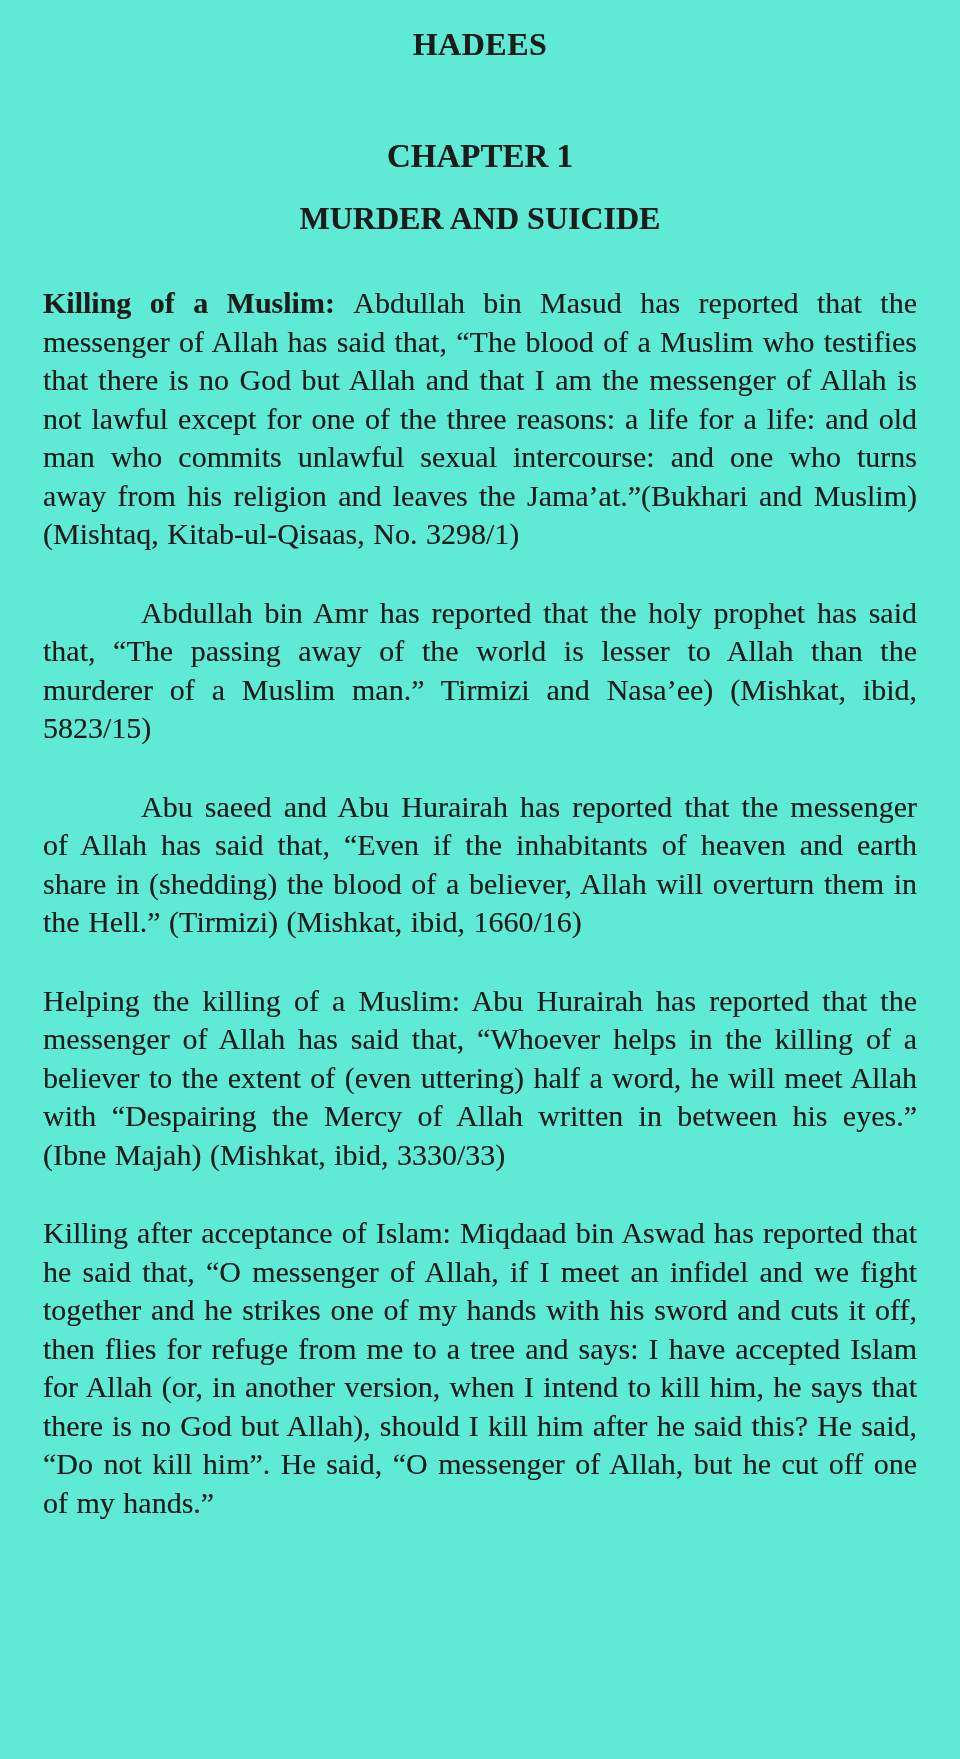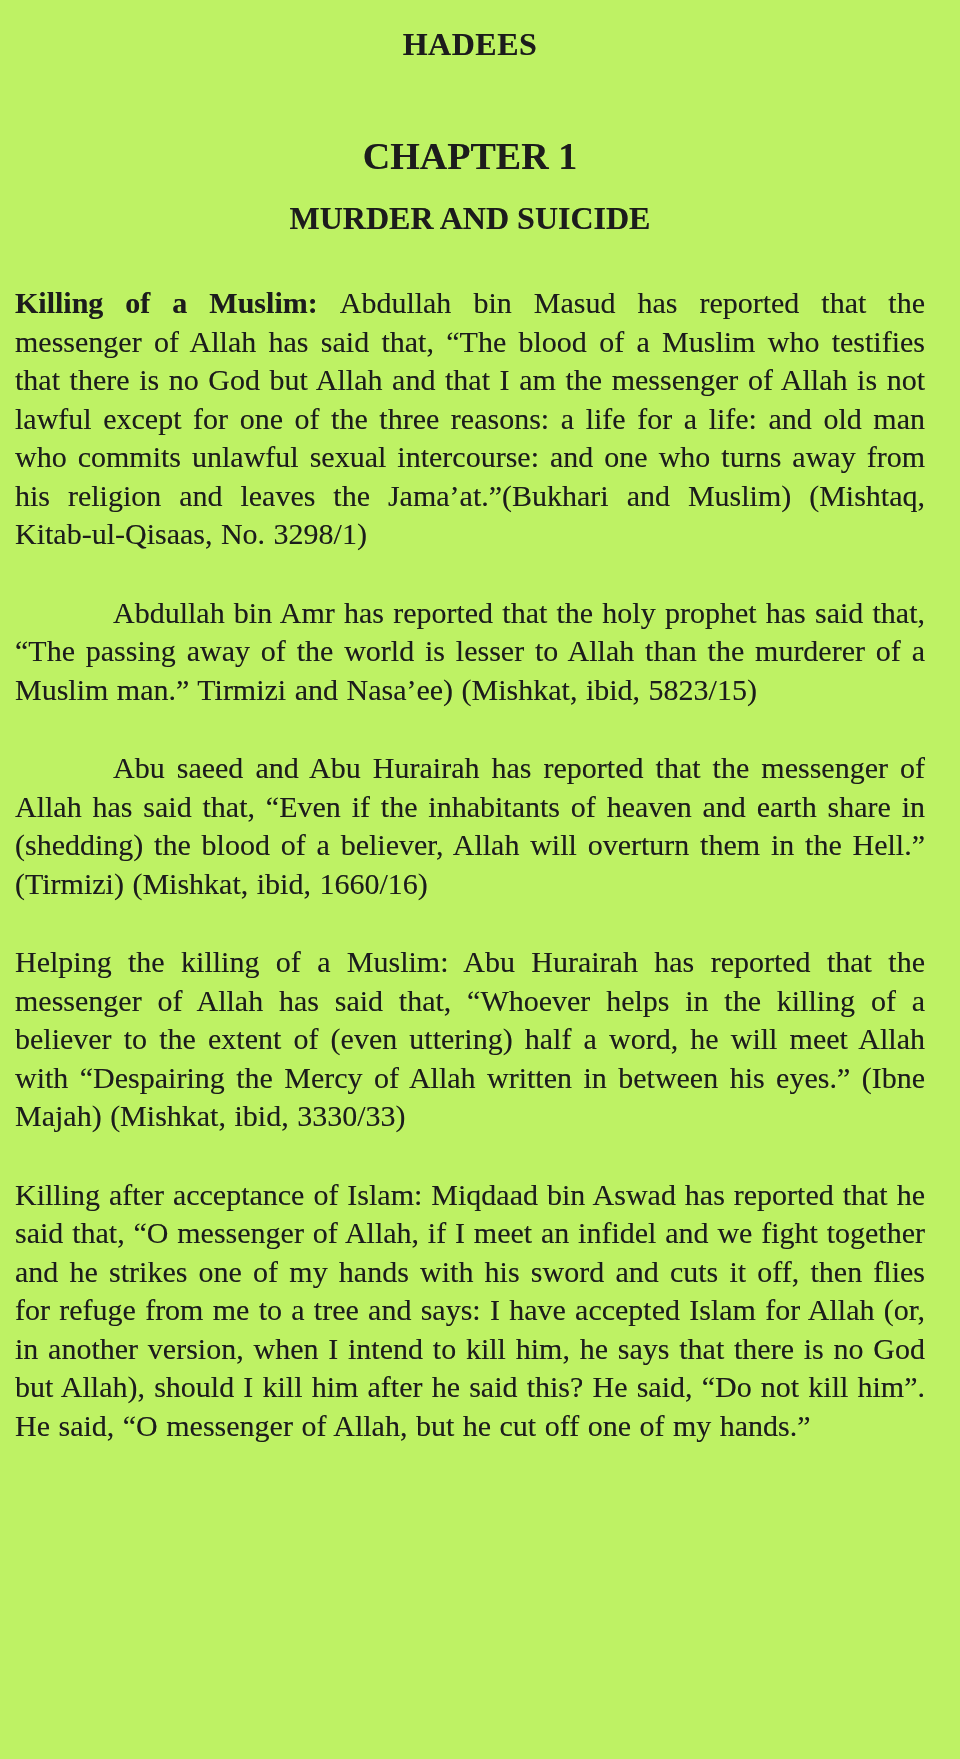--- a/index.html
+++ b/index.html
@@ -4,56 +4,56 @@
 <style>
   html, body {
     margin: 0;
     padding: 0;
     background: #ffffff;
   }
   .page {
     position: relative;
     width: 960px;
     height: 1759px;
-    background: #bef264;
+    background: #5eead4;
     box-sizing: border-box;
-    padding: 24px 35px 0 15px;
+    padding: 24px 35px 0 35px;
     font-family: "Liberation Serif", "DejaVu Serif", serif;
     color: #1c1c1c;
     overflow: hidden;
     
     filter: blur(0.3px);
   }
   .doc-title {
     margin: 0;
     font-size: 32px;
     font-weight: bold;
     text-align: center;
     line-height: 40px;
     letter-spacing: 0.5px;
     text-shadow: 0 0 0.6px rgba(20,20,20,0.45);
   }
   .chapter-heading {
     margin: 72px 0 0 0;
-    font-size: 38px;
+    font-size: 33px;
     font-weight: bold;
     text-align: center;
     line-height: 40px;
     text-shadow: 0 0 0.6px rgba(20,20,20,0.45);
   }
   .section-heading {
     margin: 22px 0 0 0;
     font-size: 32px;
     font-weight: bold;
     text-align: center;
     line-height: 40px;
     text-shadow: 0 0 0.6px rgba(20,20,20,0.45);
   }
   .body-text {
-    margin: 0;
+    margin: 8px;
   }
   .body-para {
     margin: 40px 0 0 0;
     font-size: 30px;
     line-height: 38.5px;
     text-align: justify;
     text-shadow: 0 0 0.6px rgba(20,20,20,0.4);
     word-spacing: 1px;
   }
   .body-para.first {

